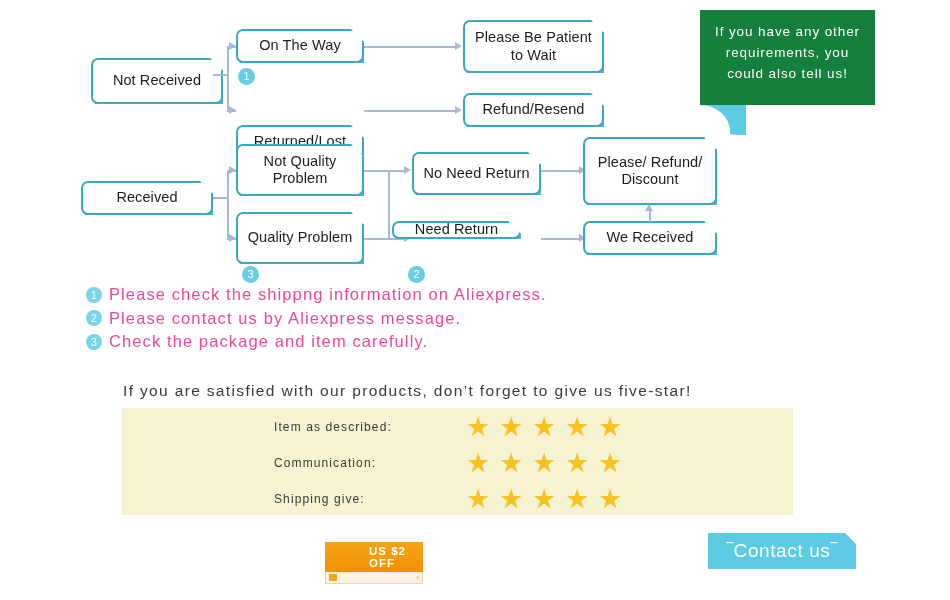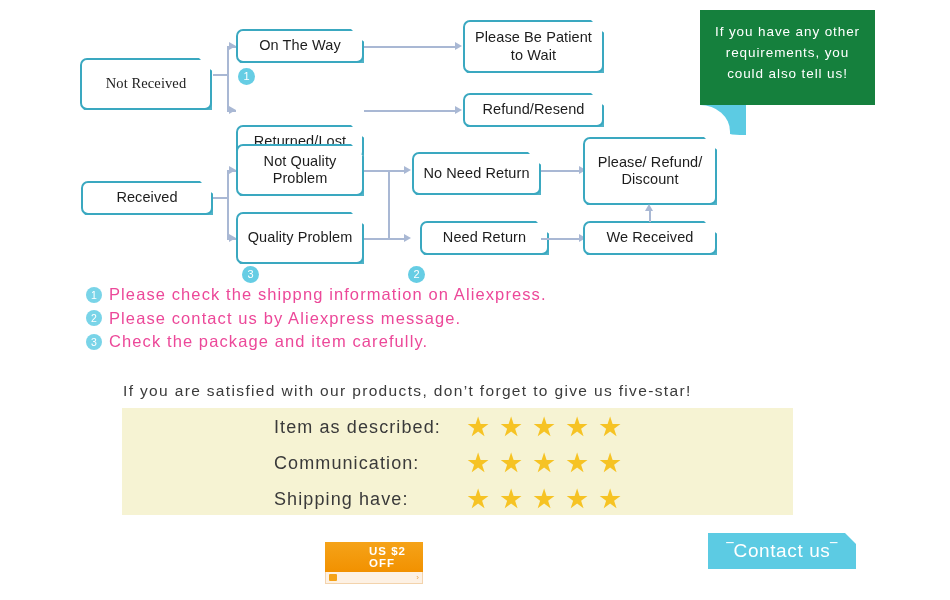--- a/index.html
+++ b/index.html
@@ -142,21 +142,21 @@
   .fb-rows {
     position: absolute;
     left: 274px; top: 415px;
     display: flex;
     flex-direction: column;
     gap: 12px;
   }
   .fb-row { display: flex; align-items: center; height: 24px; }
   .fb-label {
     width: 192px;
-    font-size: 18px;
+    font-size: 12px;
     letter-spacing: 1.1px;
     color: #3a3a3a;
     white-space: nowrap;
   }
   .stars { display: flex; gap: 8px; }
   .star {
     width: 25px; height: 24px;
     color: #f6c324;
     font-size: 27px;
     line-height: 24px;
@@ -223,21 +223,21 @@
     align-items: center;
     justify-content: center;
     clip-path: polygon(0 0, calc(100% - 11px) 0, 100% 11px, 100% 100%, 0 100%);
   }
 </style>
 </head>
 <body>
 
 <div id="stage">
 
-  <div class="fbox" style="left:80px; top:58px; width:132px; height:52px;font-family:Liberation Serif, serif;">
+  <div class="fbox" style="left:91px; top:58px; width:132px; height:46px;">
     <span>Not Received</span>
   </div>
 
   <div class="line-h" style="left:213px; top:74px; width:15px;"></div>
   <div class="line-v" style="left:227px; top:46px; height:65px;"></div>
   <div class="line-h" style="left:227px; top:46px; width:9px;"></div>
   <div class="arrow-r" style="left:229px; top:42px;"></div>
   <div class="line-h" style="left:227px; top:110px; width:9px;"></div>
   <div class="arrow-r" style="left:229px; top:106px;"></div>
 
@@ -290,21 +290,21 @@
 
   <div class="line-h" style="left:364px; top:170px; width:42px;"></div>
   <div class="line-h" style="left:364px; top:238px; width:42px;"></div>
   <div class="line-v" style="left:388px; top:170px; height:69px;"></div>
   <div class="arrow-r" style="left:404px; top:166px;"></div>
   <div class="arrow-r" style="left:404px; top:234px;"></div>
 
   <div class="fbox" style="left:412px; top:152px; width:129px; height:43px;">
     <span>No Need Return</span>
   </div>
-  <div class="fbox" style="left:420px; top:221px; width:129px; height:34px;">
+  <div class="fbox" style="left:392px; top:221px; width:129px; height:18px;">
     <span>Need Return</span>
   </div>
 
   <div class="line-h" style="left:541px; top:170px; width:40px;"></div>
   <div class="arrow-r" style="left:579px; top:166px;"></div>
   <div class="line-h" style="left:541px; top:238px; width:40px;"></div>
   <div class="arrow-r" style="left:579px; top:234px;"></div>
 
   <div class="fbox" style="left:583px; top:137px; width:134px; height:68px;">
     <span>Please/ Refund/ Discount</span>
@@ -348,21 +348,21 @@
       <div class="fb-label">Communication:</div>
       <div class="stars">
         <div class="star">★</div>
         <div class="star">★</div>
         <div class="star">★</div>
         <div class="star">★</div>
         <div class="star">★</div>
       </div>
     </div>
     <div class="fb-row">
-      <div class="fb-label">Shipping have:</div>
+      <div class="fb-label">Shipping give:</div>
       <div class="stars">
         <div class="star">★</div>
         <div class="star">★</div>
         <div class="star">★</div>
         <div class="star">★</div>
         <div class="star">★</div>
       </div>
     </div>
   </div>
 

